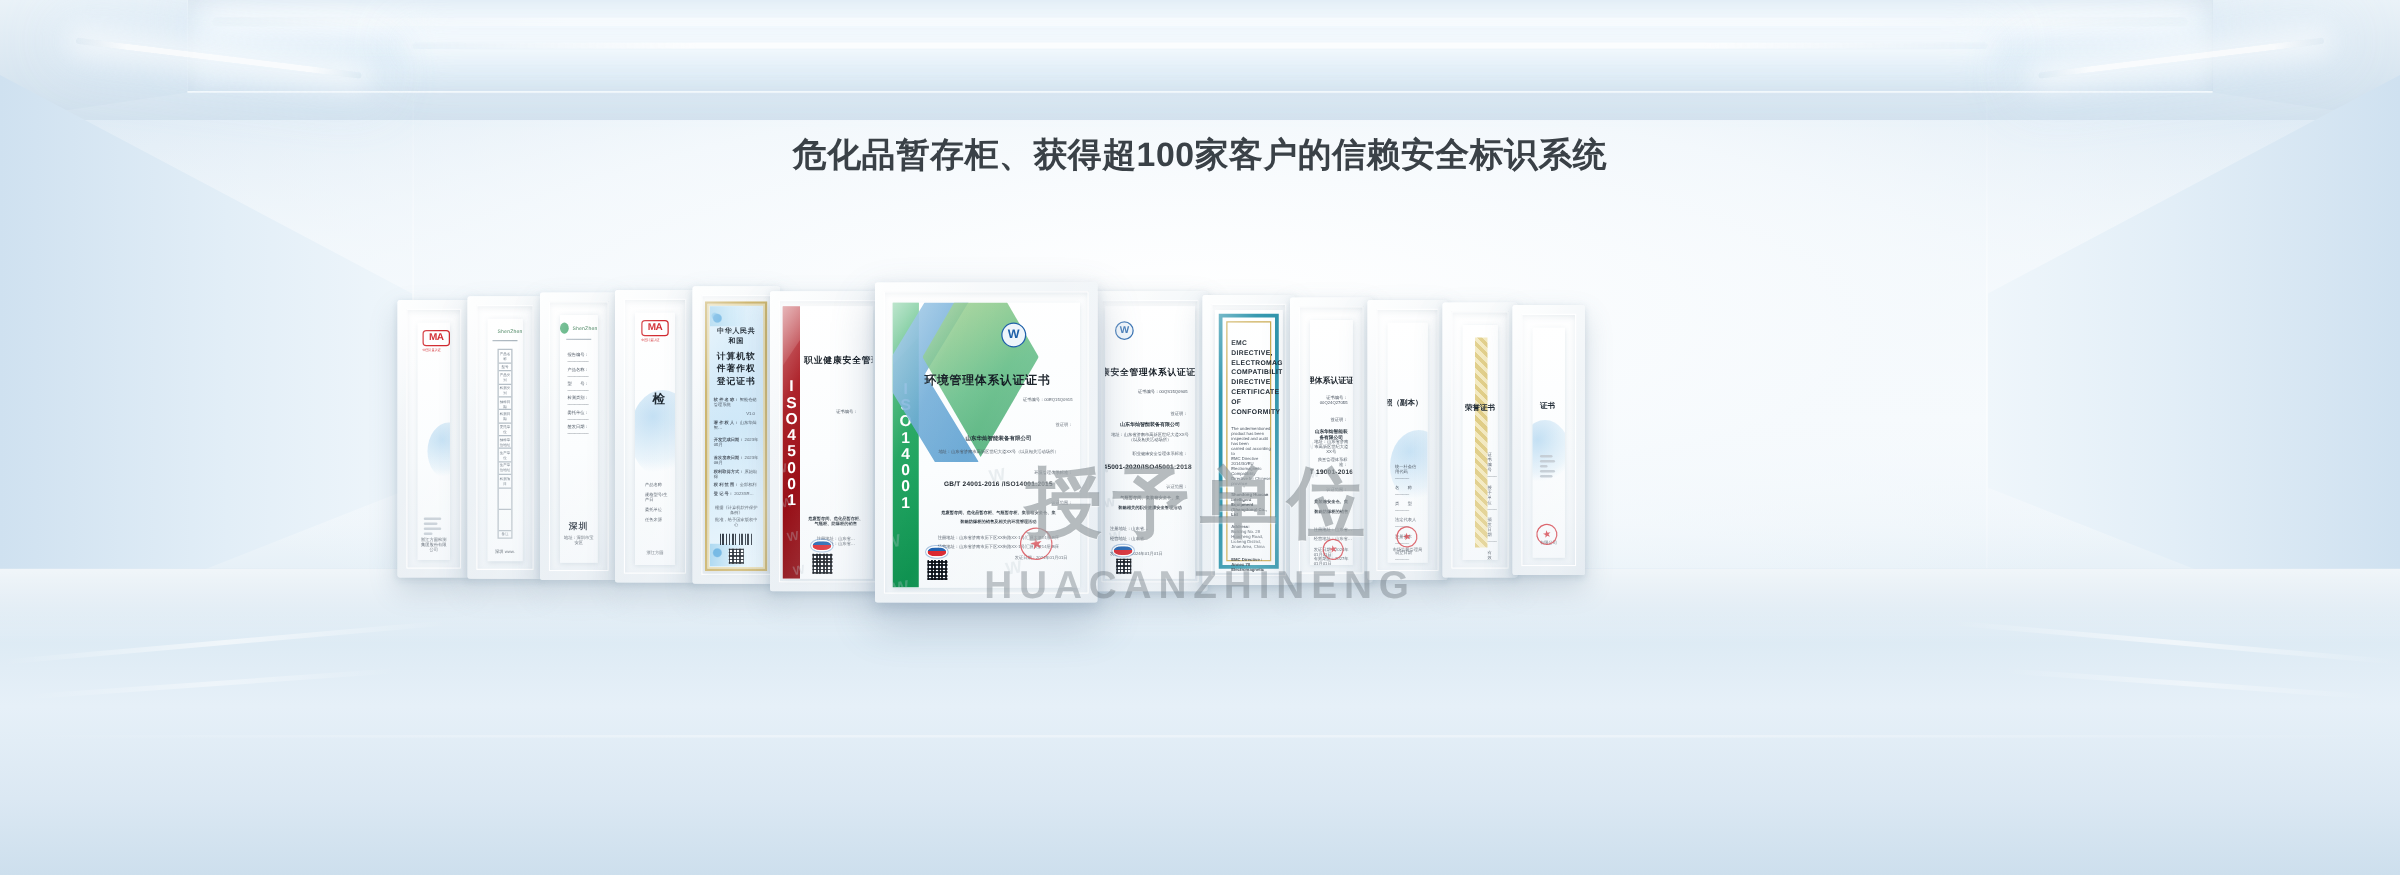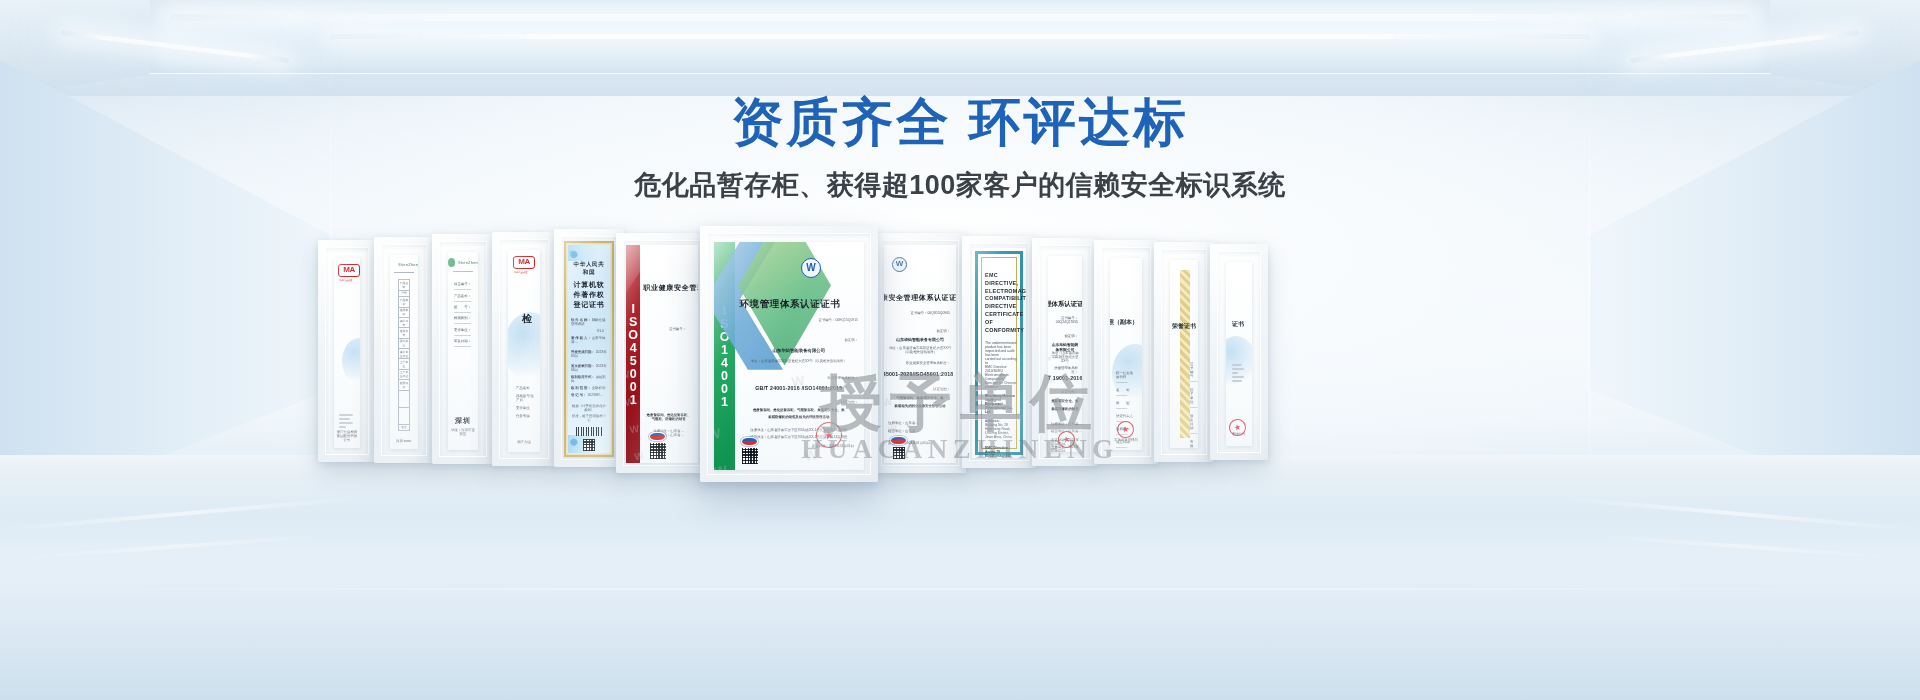--- a/index.html
+++ b/index.html
@@ -274,24 +274,23 @@
     position:absolute; left:0; right:0; top:372px; text-align:center;
     z-index:40; pointer-events:none; user-select:none;
   }
   #brandmark .cn {
     font-size:62px; font-weight:bold; letter-spacing:8px;
     color:rgba(96,106,114,.45);
     text-shadow:0 1px 1px rgba(255,255,255,.5);
     line-height:1;
   }
   #brandmark .en {
-    margin-top:0;
-    font-size:27px; font-weight:bold; letter-spacing:5.5px;
+    margin-top:16px;
+    font-size:31px; font-weight:bold; letter-spacing:5.5px;
     color:rgba(104,114,122,.40);
-    font-family:Liberation Serif, serif;
   }
 
   
   #reflection {
     position:absolute; left:0; right:0; top:466px; height:200px;
     z-index:15; pointer-events:none;
     transform:scaleY(-0.42);
     transform-origin:top center;
     opacity:.30;
     filter:blur(.6px);
@@ -328,21 +327,20 @@
 
   <div class="floor"></div>
   <div class="floor-gloss"></div>
   <div class="floor-streak fs1"></div>
   <div class="floor-streak fs2"></div>
   <div class="floor-streak fs3"></div>
   <div class="floor-streak fs4"></div>
   <div class="floor-streak fs5"></div>
 
   <div class="headings">
-    <div class="title">资质齐全 环评达标</div>
     <div class="subtitle">危化品暂存柜、获得超100家客户的信赖安全标识系统</div>
   </div>
 
   <div id="reflection">
     <div class="refl-cert" style="left:318px;top:0;width:56px;height:210px;"></div>
     <div class="refl-cert" style="left:372px;top:0;width:58px;height:214px;"></div>
     <div class="refl-cert" style="left:428px;top:0;width:60px;height:217px;"></div>
     <div class="refl-cert" style="left:486px;top:0;width:62px;height:220px;"></div>
     <div class="refl-cert" style="left:546px;top:0;width:66px;height:224px;"></div>
     <div class="refl-cert" style="left:610px;top:0;width:86px;height:228px;">

